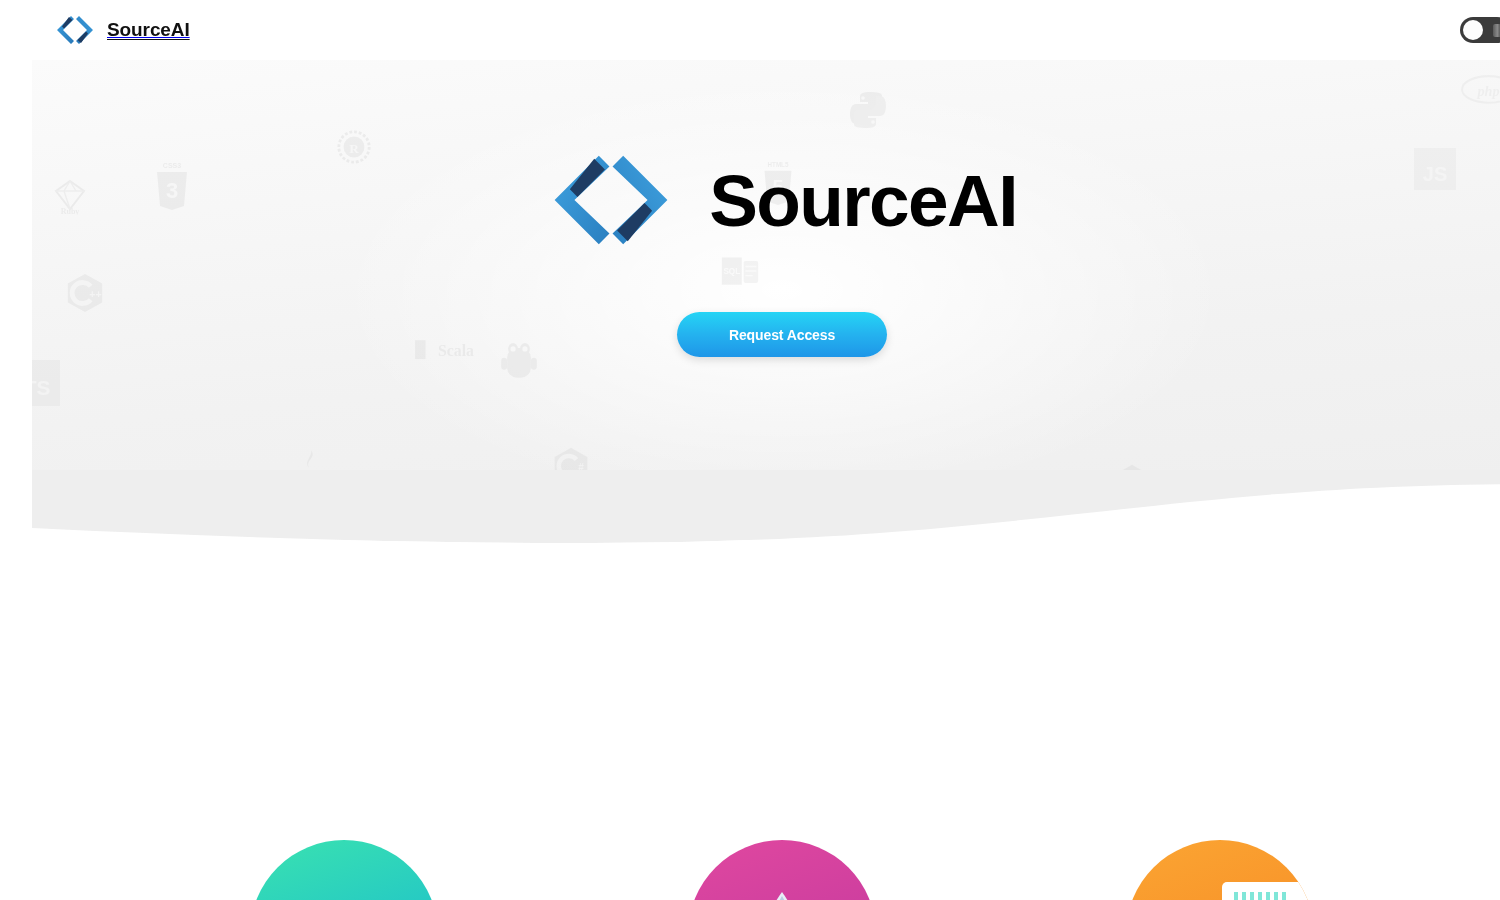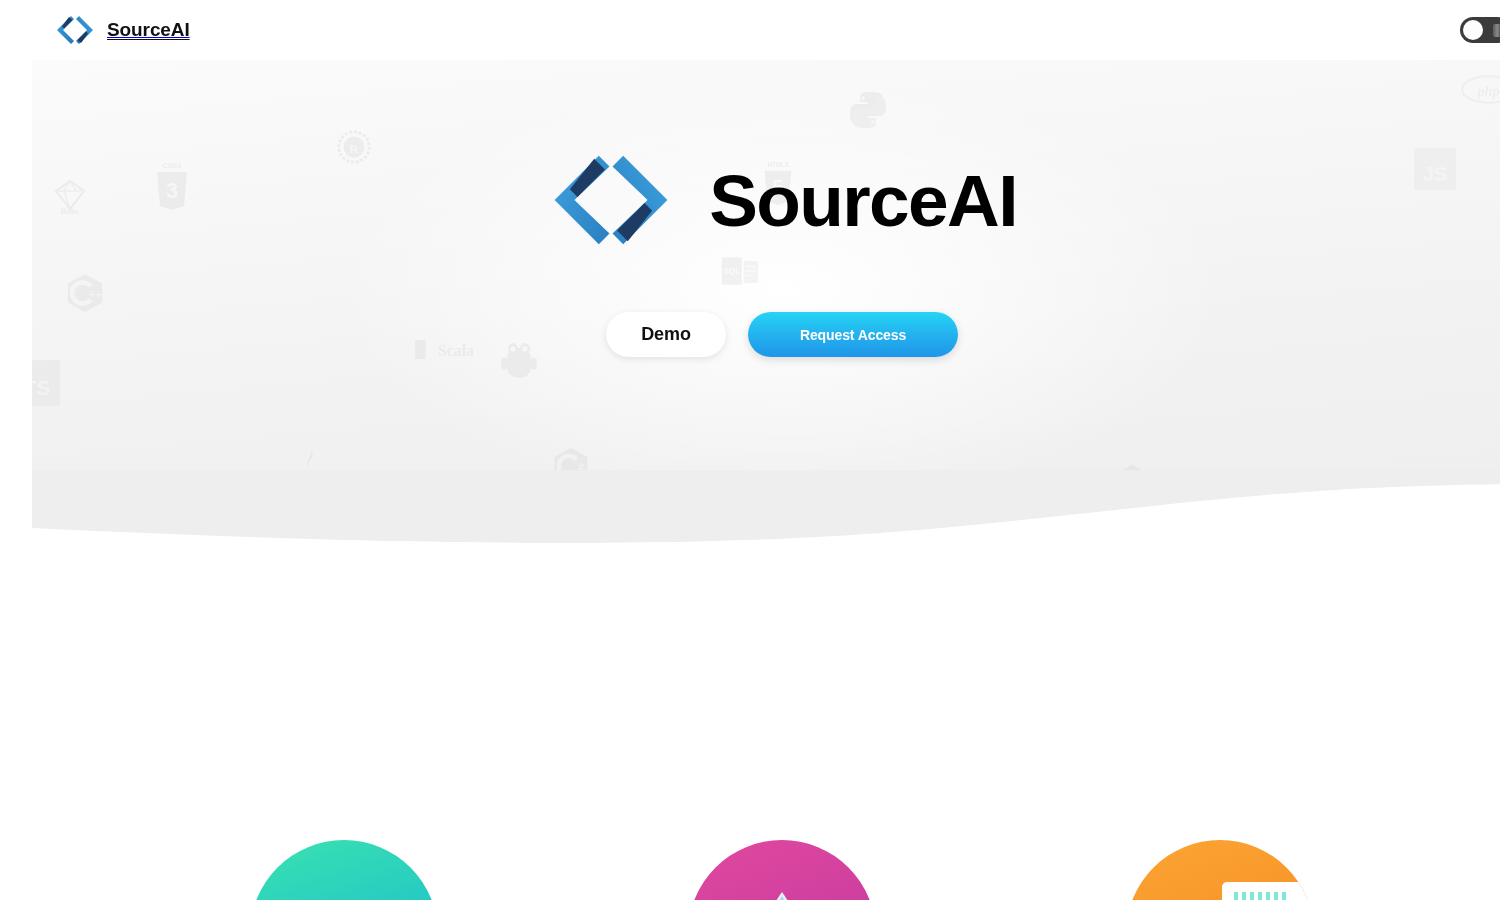--- a/index.html
+++ b/index.html
@@ -286,21 +286,20 @@
           <path d="M31 7 L38 14 L20 32 L15 27 Z" fill="#1e3c63"></path>
           <path d="M50 5 L43 12 L66 34 L43 56 L50 63 L79 34 Z" fill="url(#hg2)"></path>
           <path d="M53 61 L46 54 L64 36 L69 41 Z" fill="#1e3c63"></path>
         </svg>
         <div class="hero-text-block">
           <h1 class="hero-title">SourceAI</h1>
         </div>
       </div>
 
       <div class="hero-buttons">
-        <button class="btn btn-demo">Demo</button>
         <button class="btn btn-request">Request Access</button>
       </div>
     </div>
   </section>
 
   <svg class="wave" viewBox="0 0 1500 90" preserveAspectRatio="none">
     <path d="M0,0 L1500,0 L1500,14 C1230,14 1090,44 860,62 C640,80 330,74 0,58 Z" fill="#eeeeee"></path>
     <path d="M0,58 C330,74 640,80 860,62 C1090,44 1230,14 1500,14 L1500,90 L0,90 Z" fill="#ffffff"></path>
   </svg>
 

